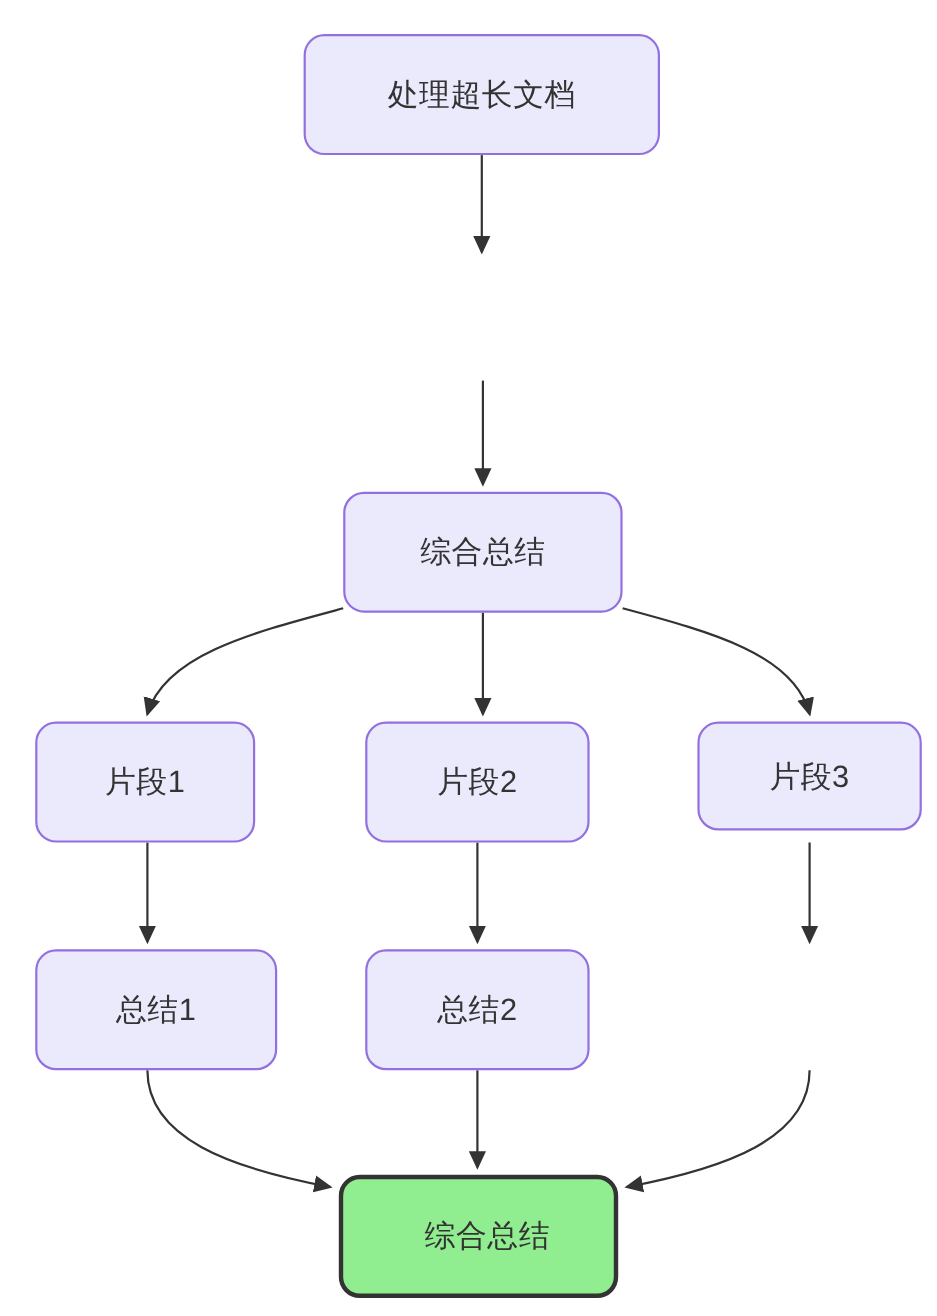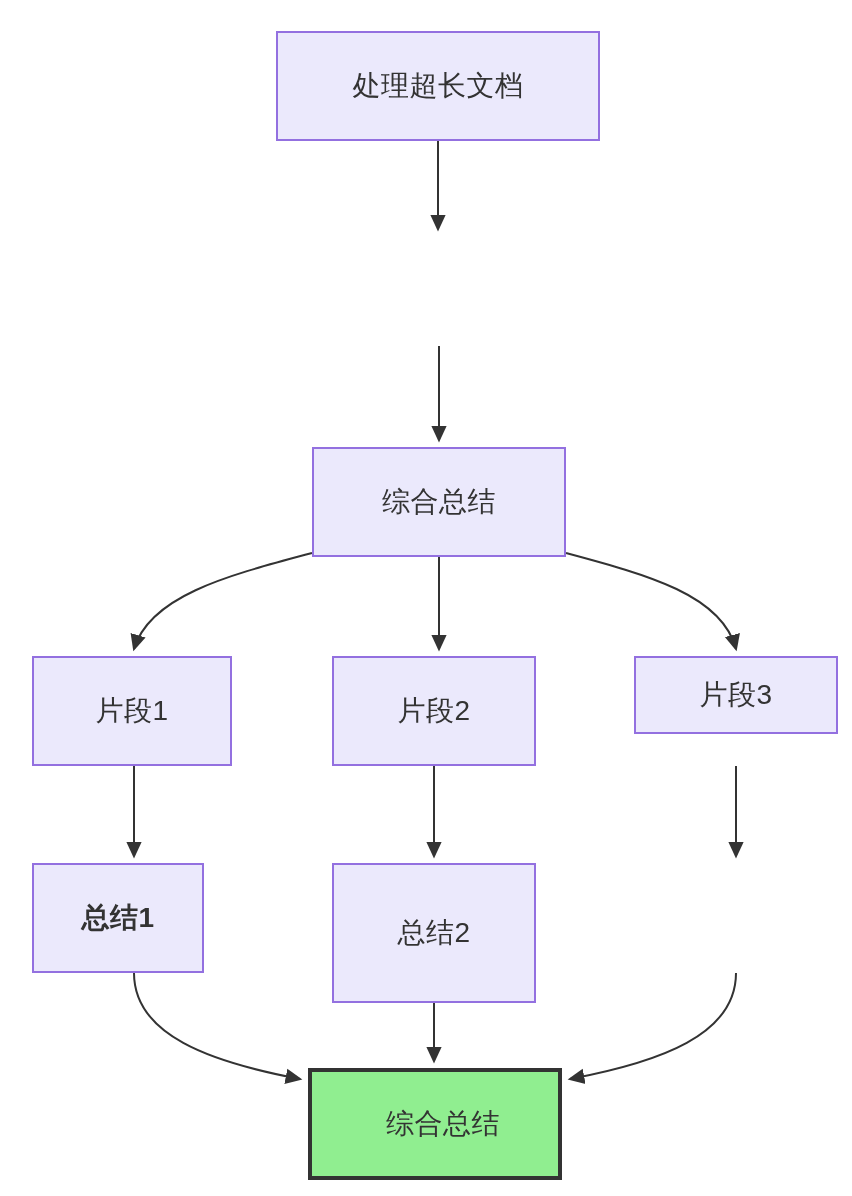--- a/index.html
+++ b/index.html
@@ -28,20 +28,21 @@
     height: 1196px;
     pointer-events: none;
   }
   .node {
     position: absolute;
     box-sizing: border-box;
     display: flex;
     align-items: center;
     justify-content: center;
     text-align: center;
+    border-radius: 19px;
   }
   .node-default {
     background: #ebe9fc;
     border: 2px solid #9370e0;
   }
   .node-highlight-purple {
     background: #bcbaf8;
     border: 4px solid #333333;
   }
   .node-highlight-green {
@@ -101,29 +102,29 @@
   </div>
 
   <div class="node node-default" style="left:32px; top:656px; width:200px; height:110px;">
     <span class="node-label">片段1</span>
   </div>
 
   <div class="node node-default" style="left:332px; top:656px; width:204px; height:110px;">
     <span class="node-label">片段2</span>
   </div>
 
-  <div class="node node-default" style="left:634px; top:656px; width:204px; height:78px;">
+  <div class="node node-default" style="left:634px; top:656px; width:204px; height:99px;">
     <span class="node-label">片段3</span>
   </div>
 
-  <div class="node node-default" style="left:32px; top:863px; width:172px; height:110px;font-weight:bold;">
+  <div class="node node-default" style="left:32px; top:863px; width:220px; height:110px;">
     <span class="node-label">总结1</span>
   </div>
 
-  <div class="node node-default" style="left:332px; top:863px; width:204px; height:140px;">
+  <div class="node node-default" style="left:332px; top:863px; width:204px; height:110px;">
     <span class="node-label">总结2</span>
   </div>
 
 
   <div class="node node-highlight-green" style="left:308px; top:1068px; width:254px; height:112px;padding-left:16px;">
     <span class="node-label">综合总结</span>
   </div>
 
 </div>
 

